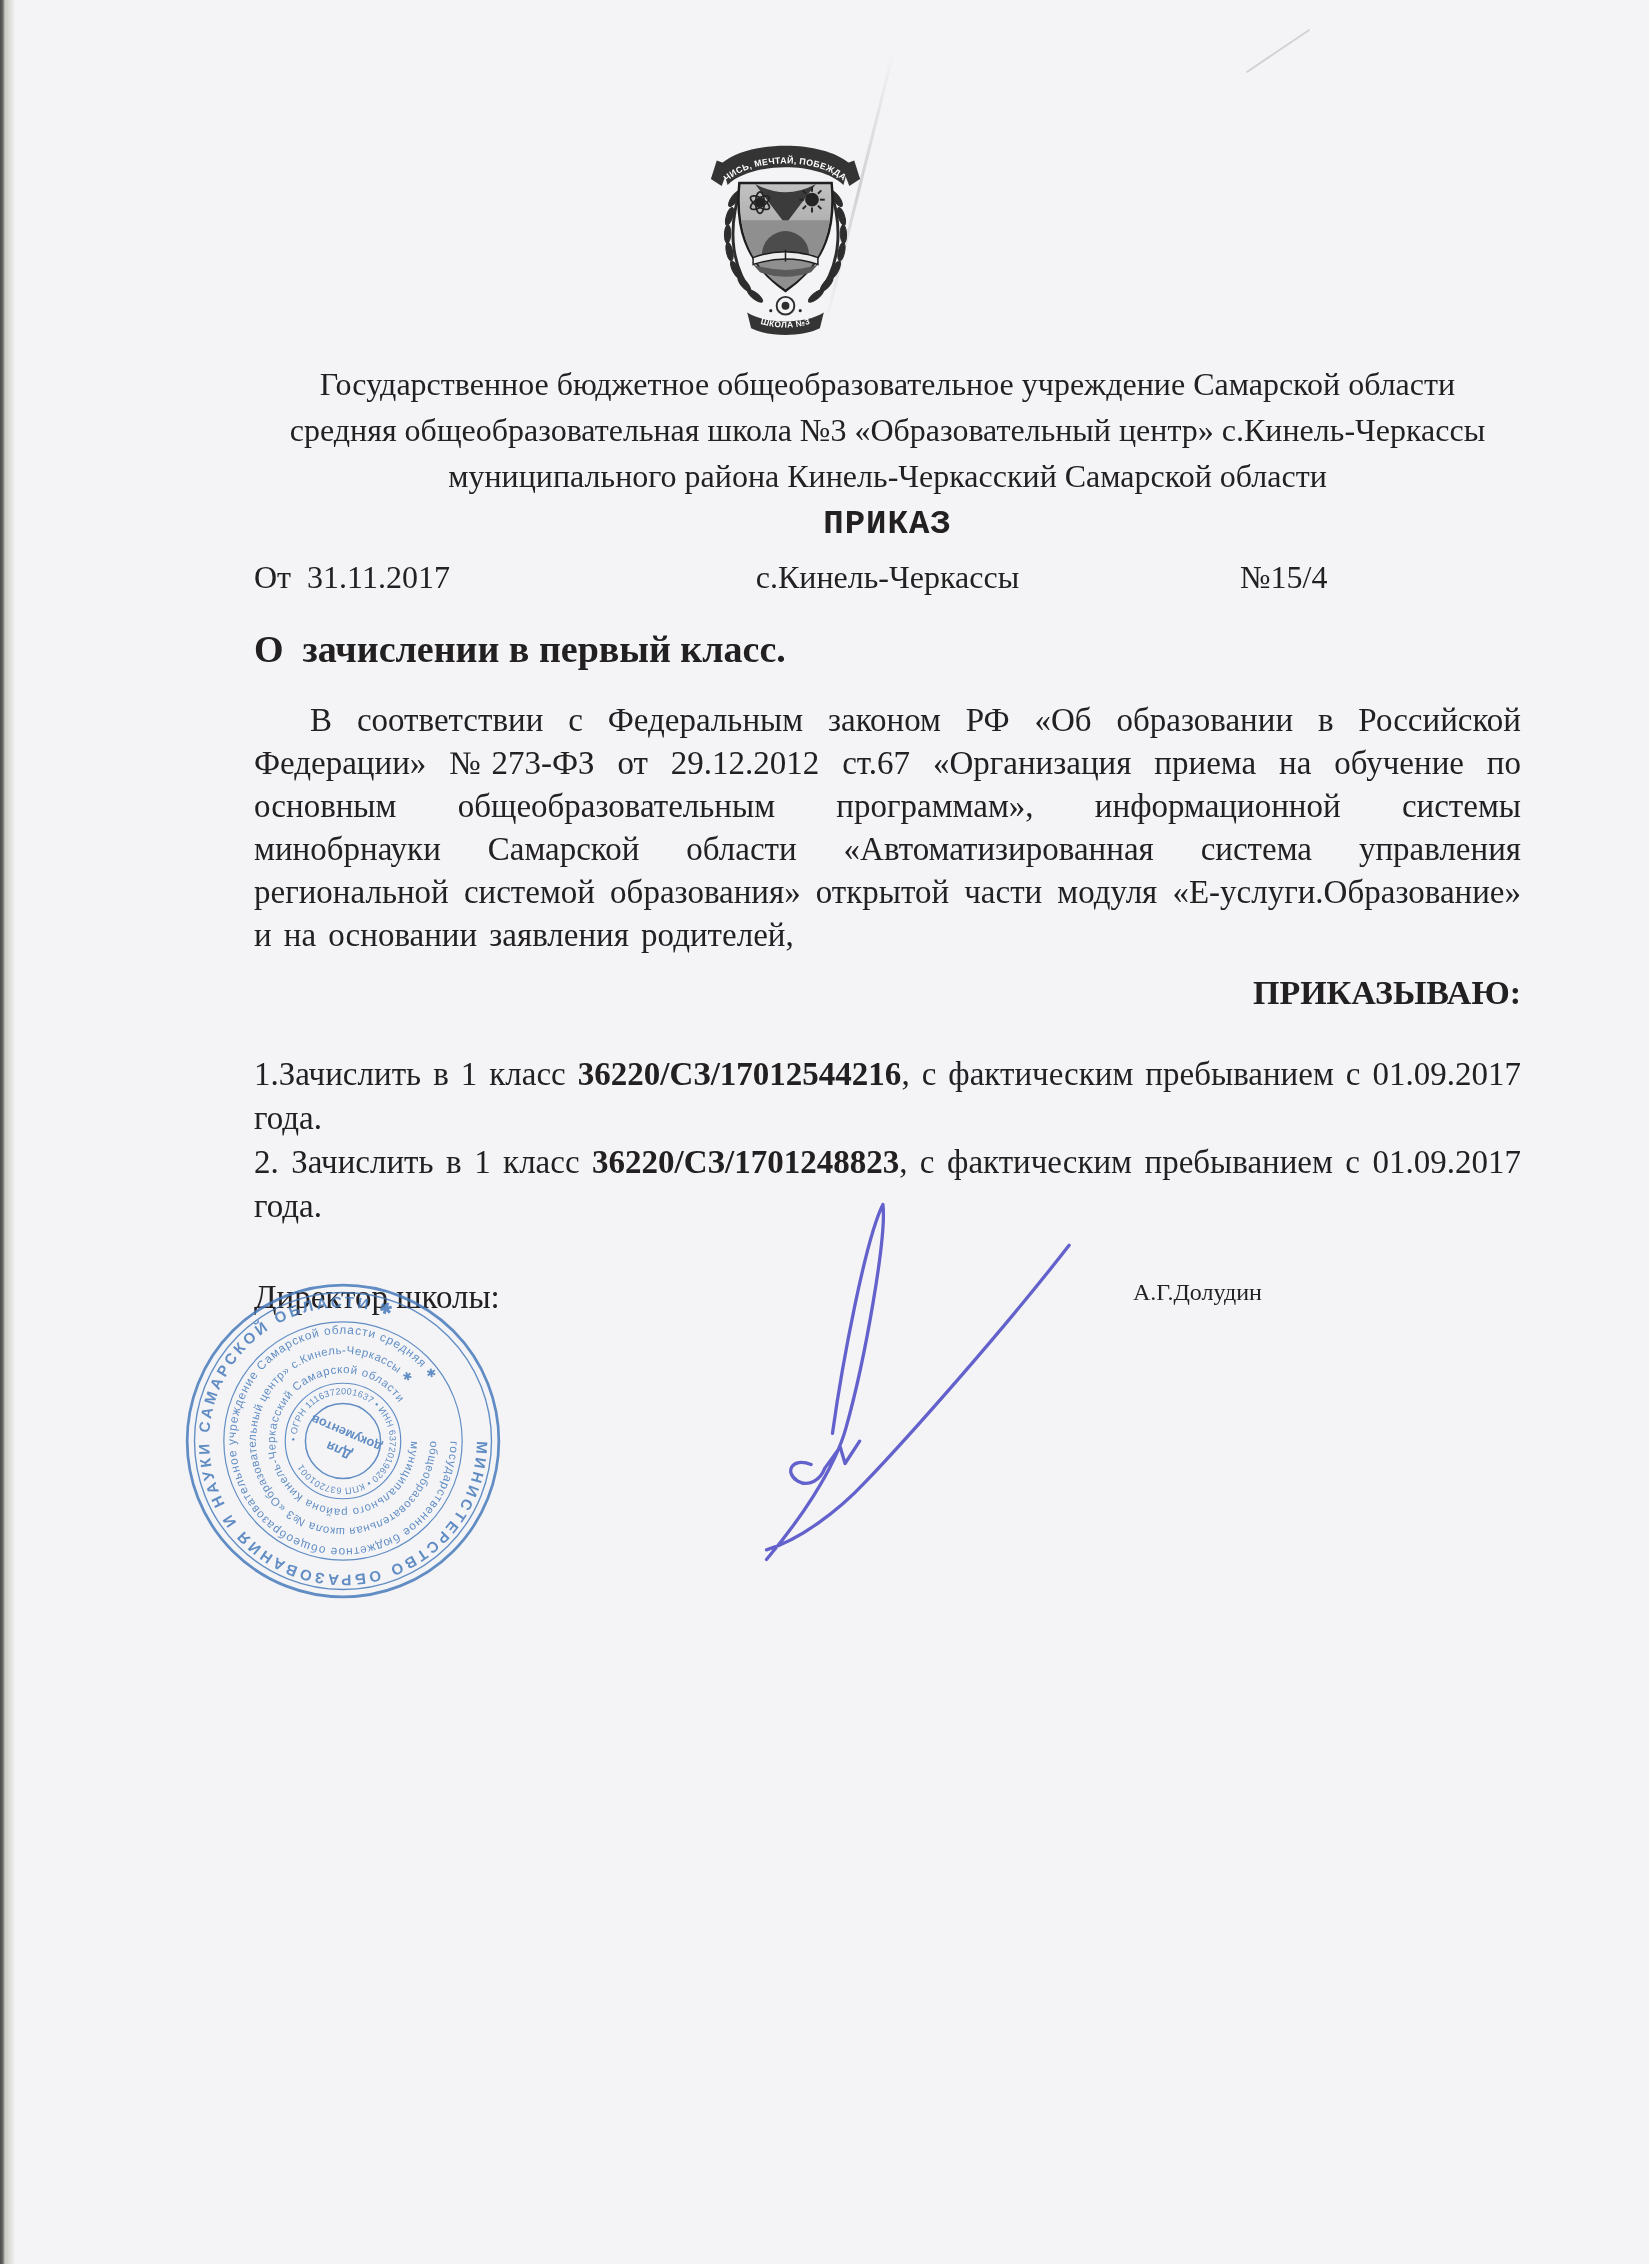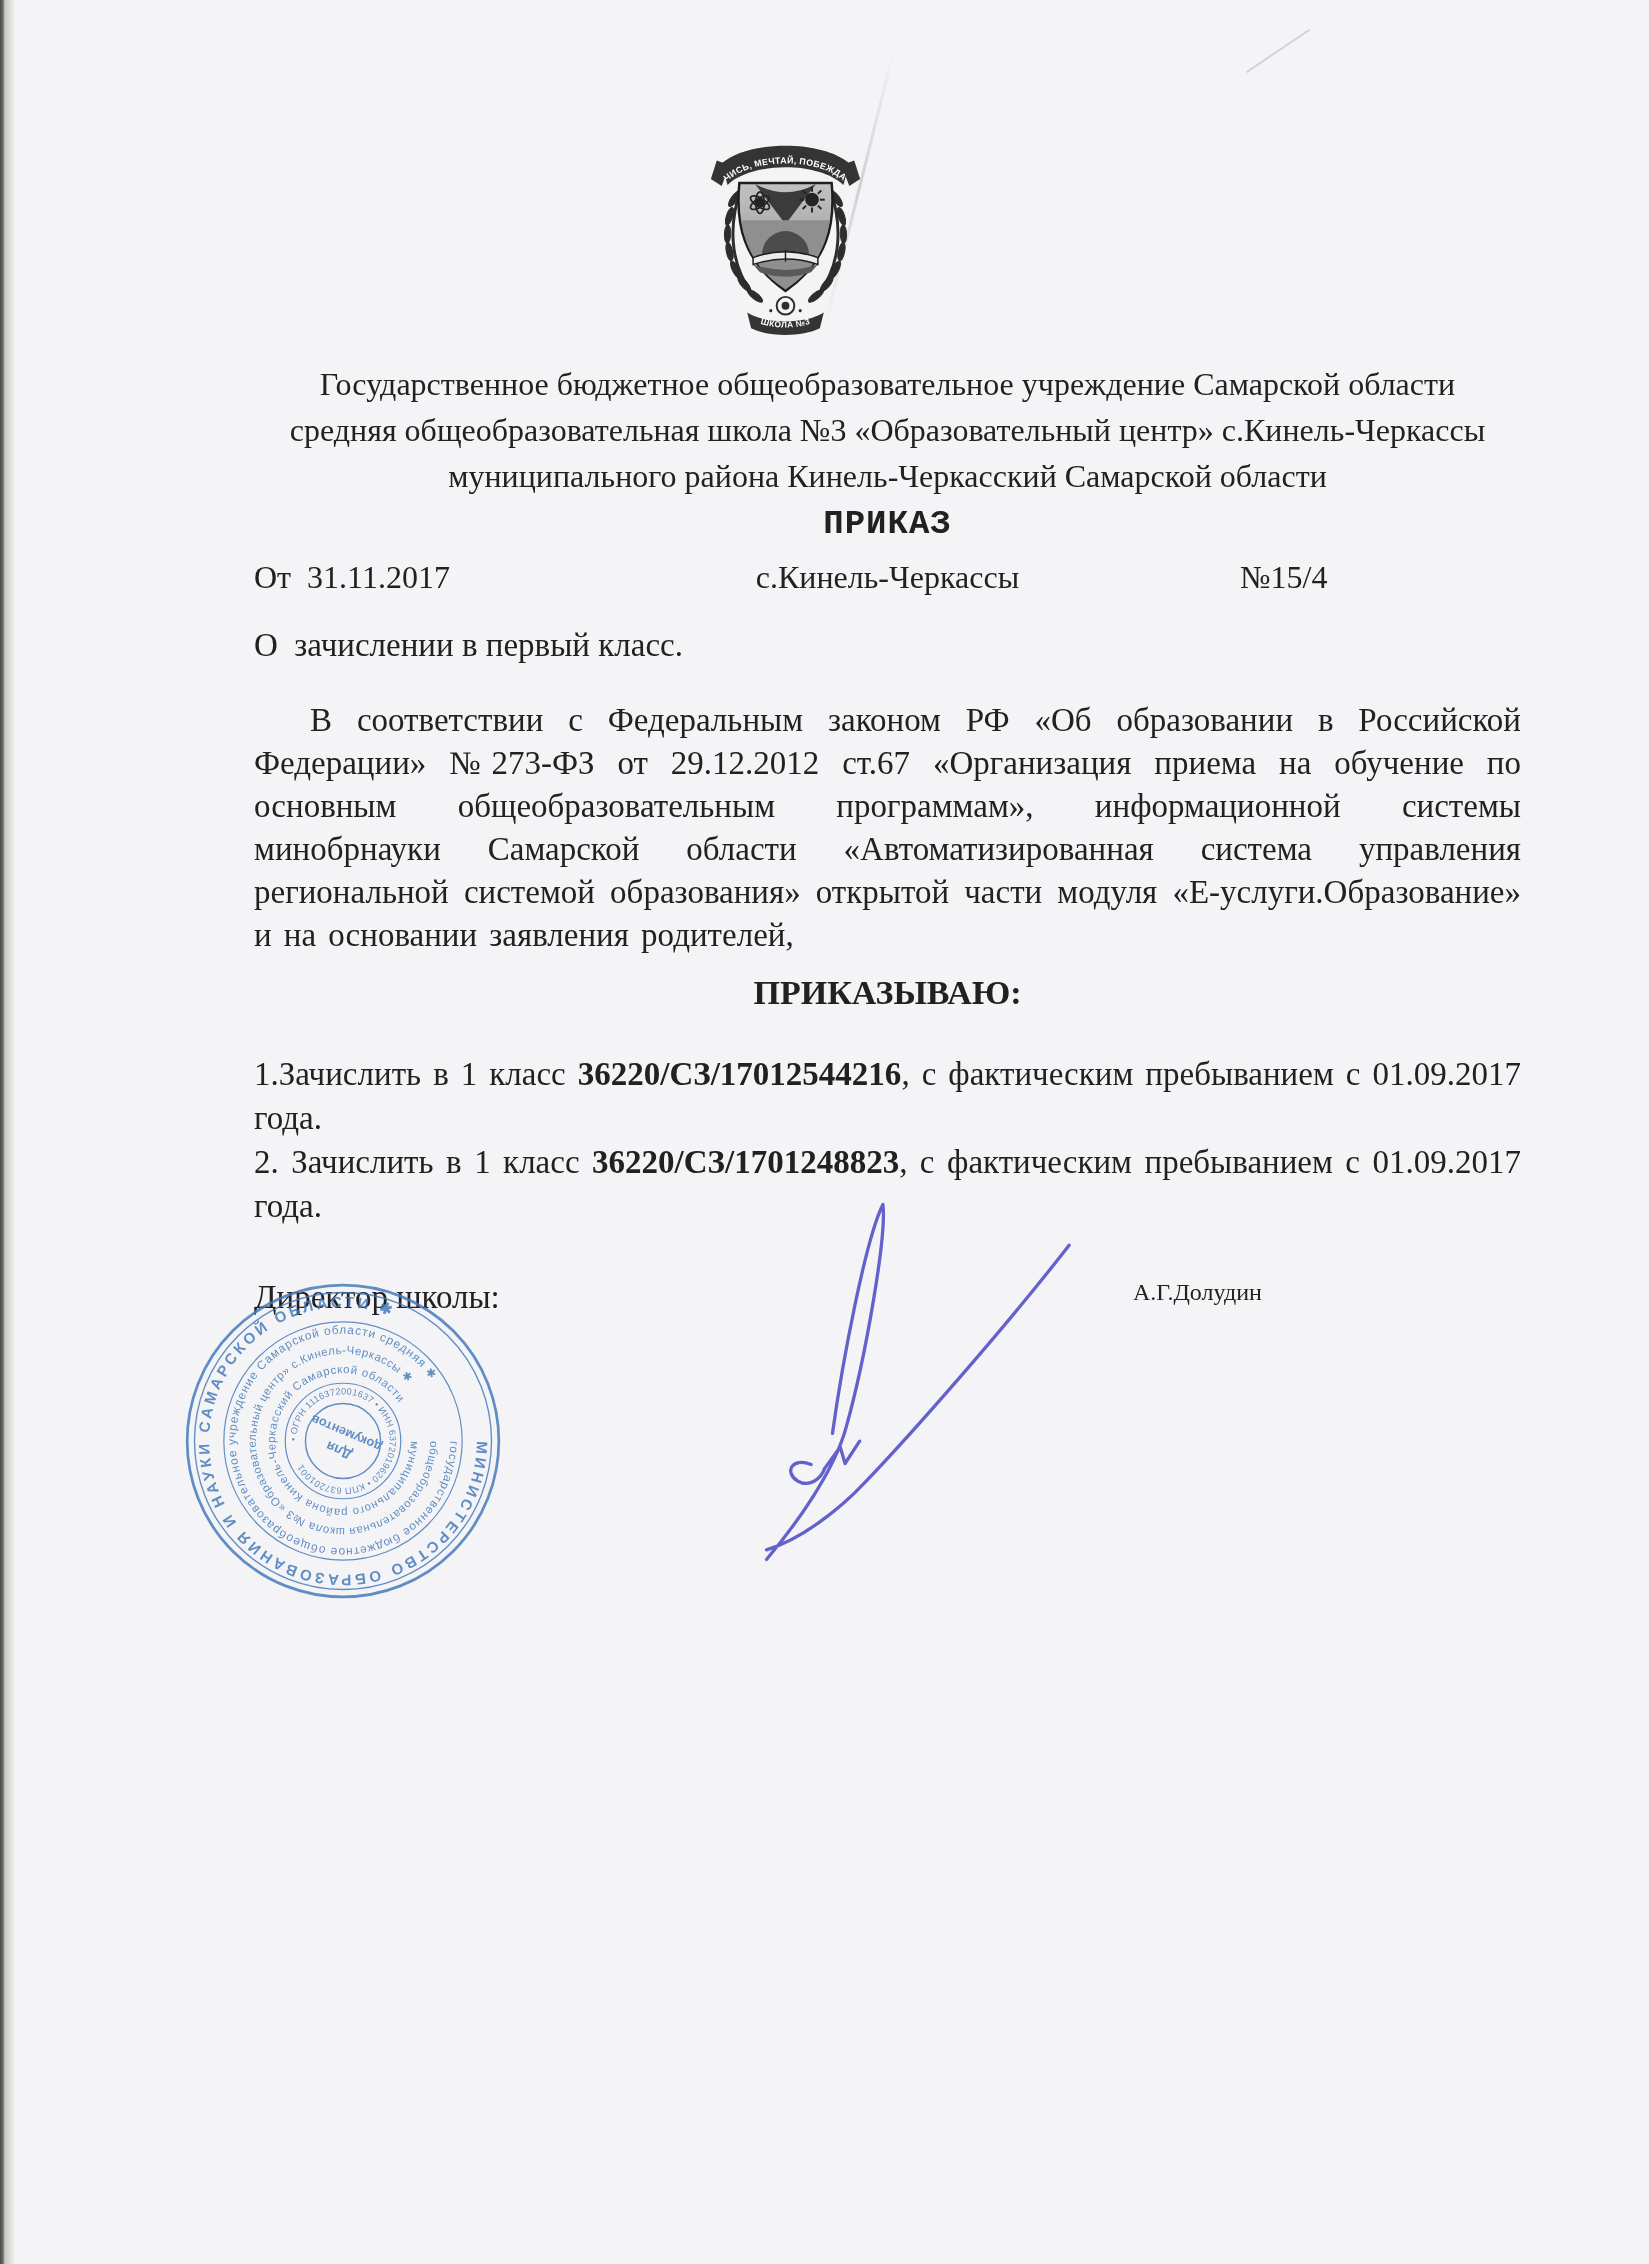--- a/index.html
+++ b/index.html
@@ -29,29 +29,29 @@
   .org-header{
     position:absolute;left:254px;top:361px;width:1267px;
     text-align:center;font-size:32px;line-height:46px;
   }
   .doc-type{font-weight:bold;font-size:34px;letter-spacing:1px;margin-top:1.9px;font-family:Liberation Mono, monospace;}
   .meta-row{position:absolute;left:254px;top:559px;width:1267px;height:39px;font-size:32px;}
   .meta-row span{white-space:pre;}
   .meta-date{position:absolute;left:0;}
   .meta-place{position:absolute;left:50%;transform:translateX(-50%);}
   .meta-number{position:absolute;left:986px;}
-  .subject{position:absolute;left:254px;top:627px;font-size:33px;font-weight:normal;white-space:pre;}
+  .subject{position:absolute;left:254px;top:627px;font-size:38px;font-weight:bold;white-space:pre;}
   .preamble{
     position:absolute;left:254px;top:699px;width:1267px;
     font-size:33px;line-height:43px;
     text-align:justify;text-align-last:left;text-indent:56px;word-spacing:3.9px;
   }
   .order-heading{
     position:absolute;left:254px;top:974px;width:1267px;
-    text-align:center;font-weight:bold;font-size:34px;
+    text-align:right;font-weight:bold;font-size:34px;
   }
   .order-items{
     position:absolute;left:254px;top:1052px;width:1267px;
     font-size:33px;line-height:44px;
     text-align:justify;text-align-last:left;word-spacing:1.9px;
   }
   .order-items p{margin:0;}
   .item-code{font-weight:bold;}
   .director-row{position:absolute;left:0;top:1279px;width:1422px;height:43px;text-decoration:underline;}
   .director-role{position:absolute;left:254px;font-size:33px;}

